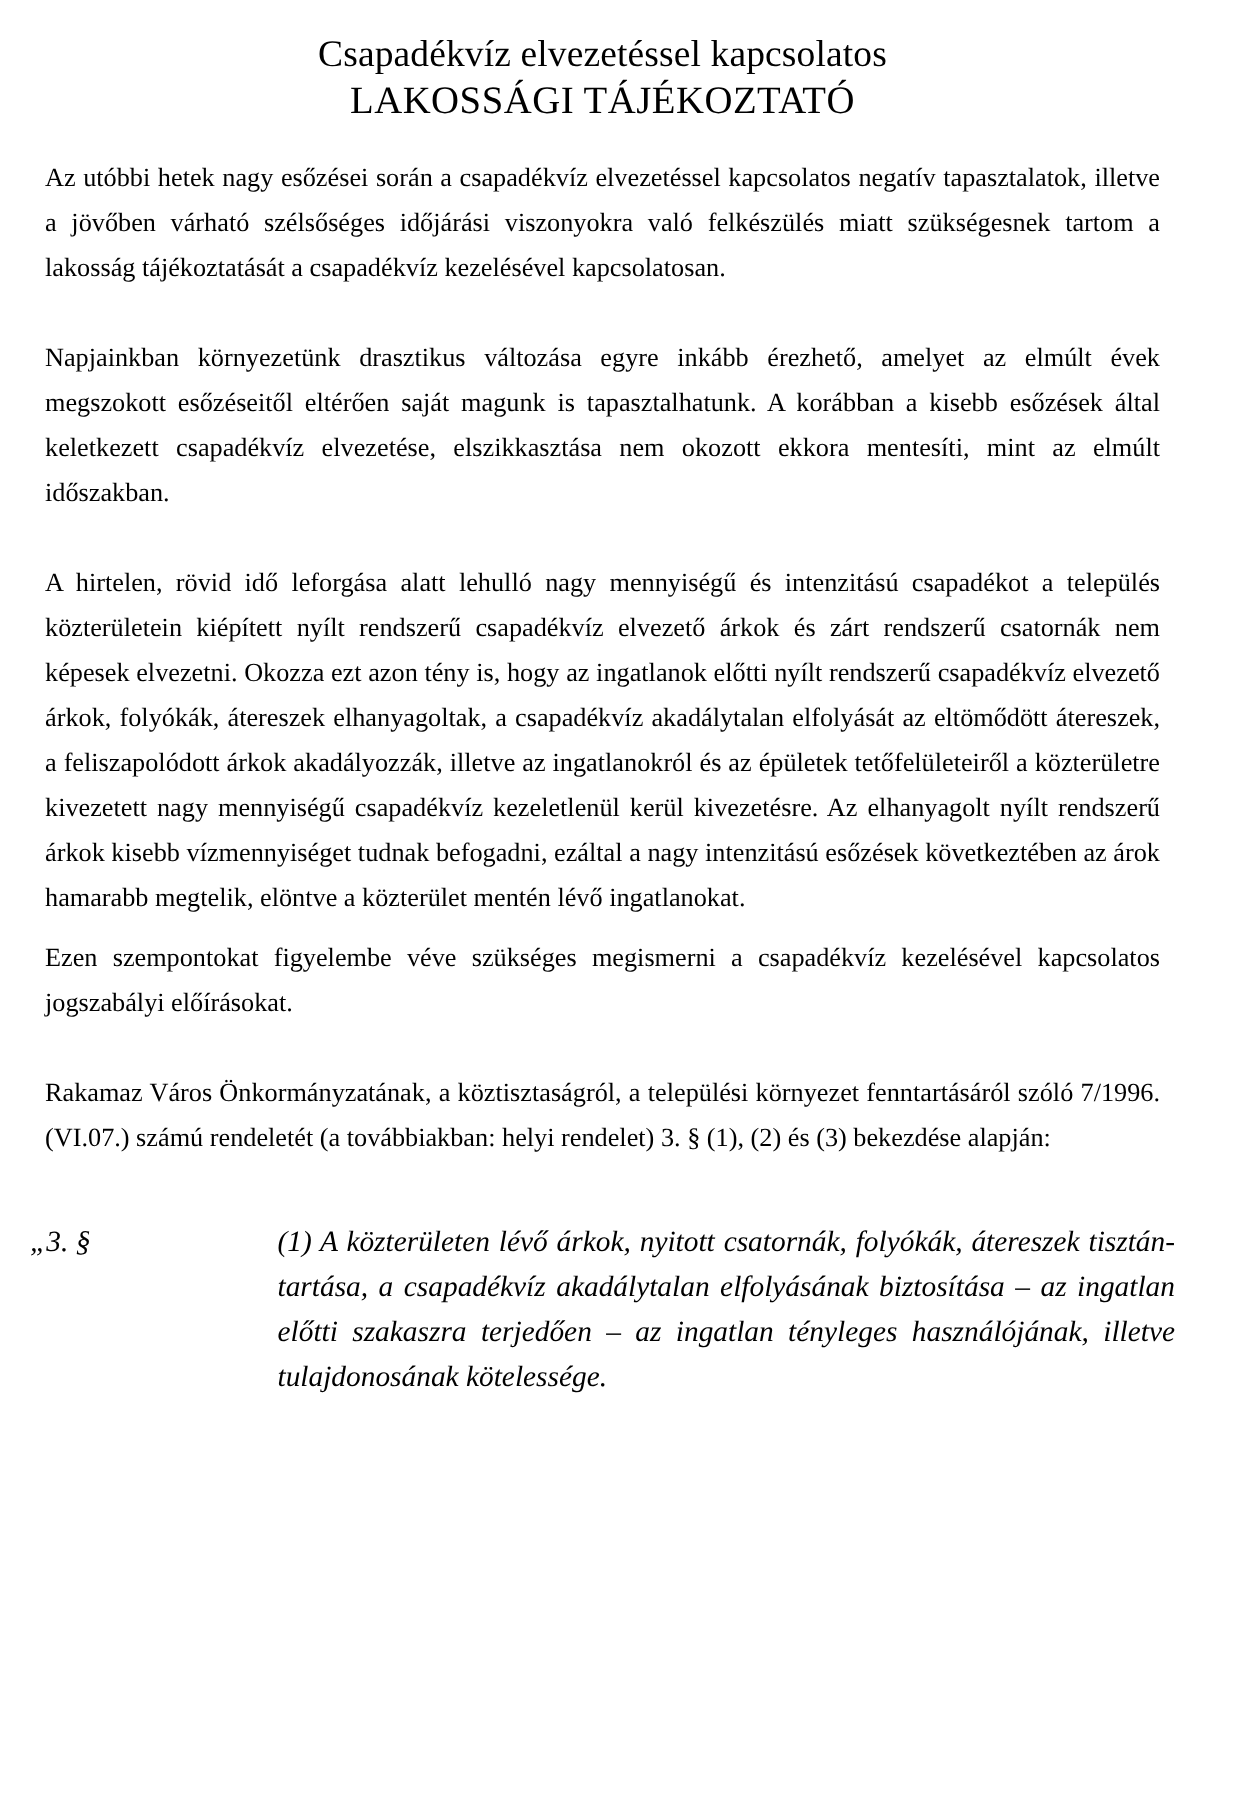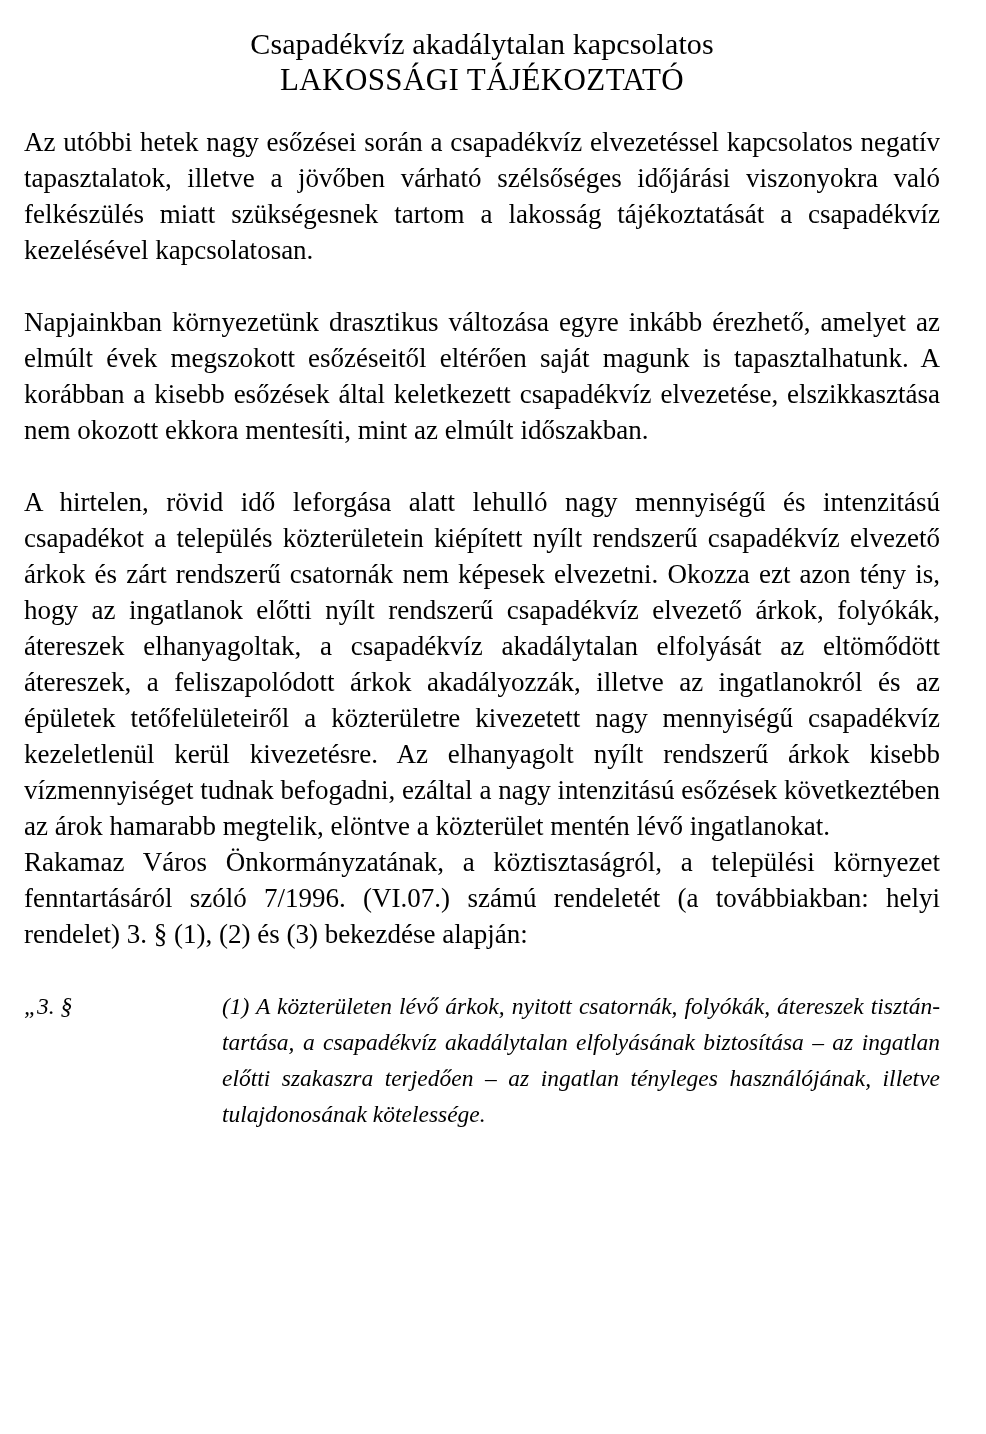--- a/index.html
+++ b/index.html
@@ -38,22 +38,22 @@
   }
   .title-line2 {
     font-size: 31px;
     line-height: 36px;
     letter-spacing: 0.4px;
     white-space: nowrap;
   }
 
   
   p.body {
-    margin: 0;
-    font-size: 27px;
+    margin: 12px;
+    font-size: 21px;
     line-height: 36px;
     text-align: justify;
     text-justify: inter-word;
     hyphens: none;
     font-family: Liberation Serif, serif;
   }
   p.body.gap-after {
     margin-bottom: 36px;
   }
 
@@ -95,33 +95,34 @@
   .block-gap {
     height: 36px;
   }
 </style>
 </head>
 <body>
 
 <div class="page">
 
   <div class="title-block">
-    <div class="title-line1">Csapadékvíz akadálytalan kapcsolatos</div>
+    <div class="title-line1">Csapadékvíz elvezetéssel kapcsolatos</div>
     <div class="title-line2">LAKOSSÁGI TÁJÉKOZTATÓ</div>
   </div>
 
   <p class="body gap-after">Az utóbbi hetek nagy esőzései során a csapadékvíz elvezetéssel kapcsolatos negatív tapasztalatok, illetve a jövőben várható szélsőséges időjárási viszonyokra való felkészülés miatt szükségesnek tartom a lakosság tájékoztatását a csapadékvíz kezelésével kapcsolatosan.</p>
 
   <p class="body gap-after">Napjainkban környezetünk drasztikus változása egyre inkább érezhető, amelyet az elmúlt évek megszokott esőzéseitől eltérően saját magunk is tapasztalhatunk. A korábban a kisebb esőzések által keletkezett csapadékvíz elvezetése, elszikkasztása nem okozott ekkora mentesíti, mint az elmúlt időszakban.</p>
 
   <p class="body">A hirtelen, rövid idő leforgása alatt lehulló nagy mennyiségű és intenzitású csapadékot a település közterületein kiépített nyílt rendszerű csapadékvíz elvezető árkok és zárt rendszerű csatornák nem képesek elvezetni. Okozza ezt azon tény is, hogy az ingatlanok előtti nyílt rendszerű csapadékvíz elvezető árkok, folyókák, átereszek elhanyagoltak, a csapadékvíz akadálytalan elfolyását az eltömődött átereszek, a feliszapolódott árkok akadályozzák, illetve az ingatlanokról és az épületek tetőfelületeiről a közterületre kivezetett nagy mennyiségű csapadékvíz kezeletlenül kerül kivezetésre. Az elhanyagolt nyílt rendszerű árkok kisebb vízmennyiséget tudnak befogadni, ezáltal a nagy intenzitású esőzések következtében az árok hamarabb megtelik, elöntve a közterület mentén lévő ingatlanokat.</p>
 
 
 
 
+  <p class="body gap-after">Ezen szempontokat figyelembe véve szükséges megismerni a csapadékvíz kezelésével kapcsolatos jogszabályi előírásokat.</p>
 
   <p class="body">Rakamaz Város Önkormányzatának, a köztisztaságról, a települési környezet fenntartásáról szóló 7/1996. (VI.07.) számú rendeletét (a továbbiakban: helyi rendelet) 3. § (1), (2) és (3) bekezdése alapján:</p>
 
   <div class="block-gap"></div>
 
   <div class="quote-block">
 
     <div class="quote-item first-item">
       <span class="marker first">„3. §</span>
       <span class="qtext hang-2"><span class="marker-inline">(1)</span> <span>A közterületen lévő árkok, nyitott csatornák, folyókák, átereszek tisztán-tartása, a csapadékvíz akadálytalan elfolyásának biztosítása – az ingatlan előtti szakaszra terjedően – az ingatlan tényleges használójának, illetve tulajdonosának kötelessége.</span></span>

